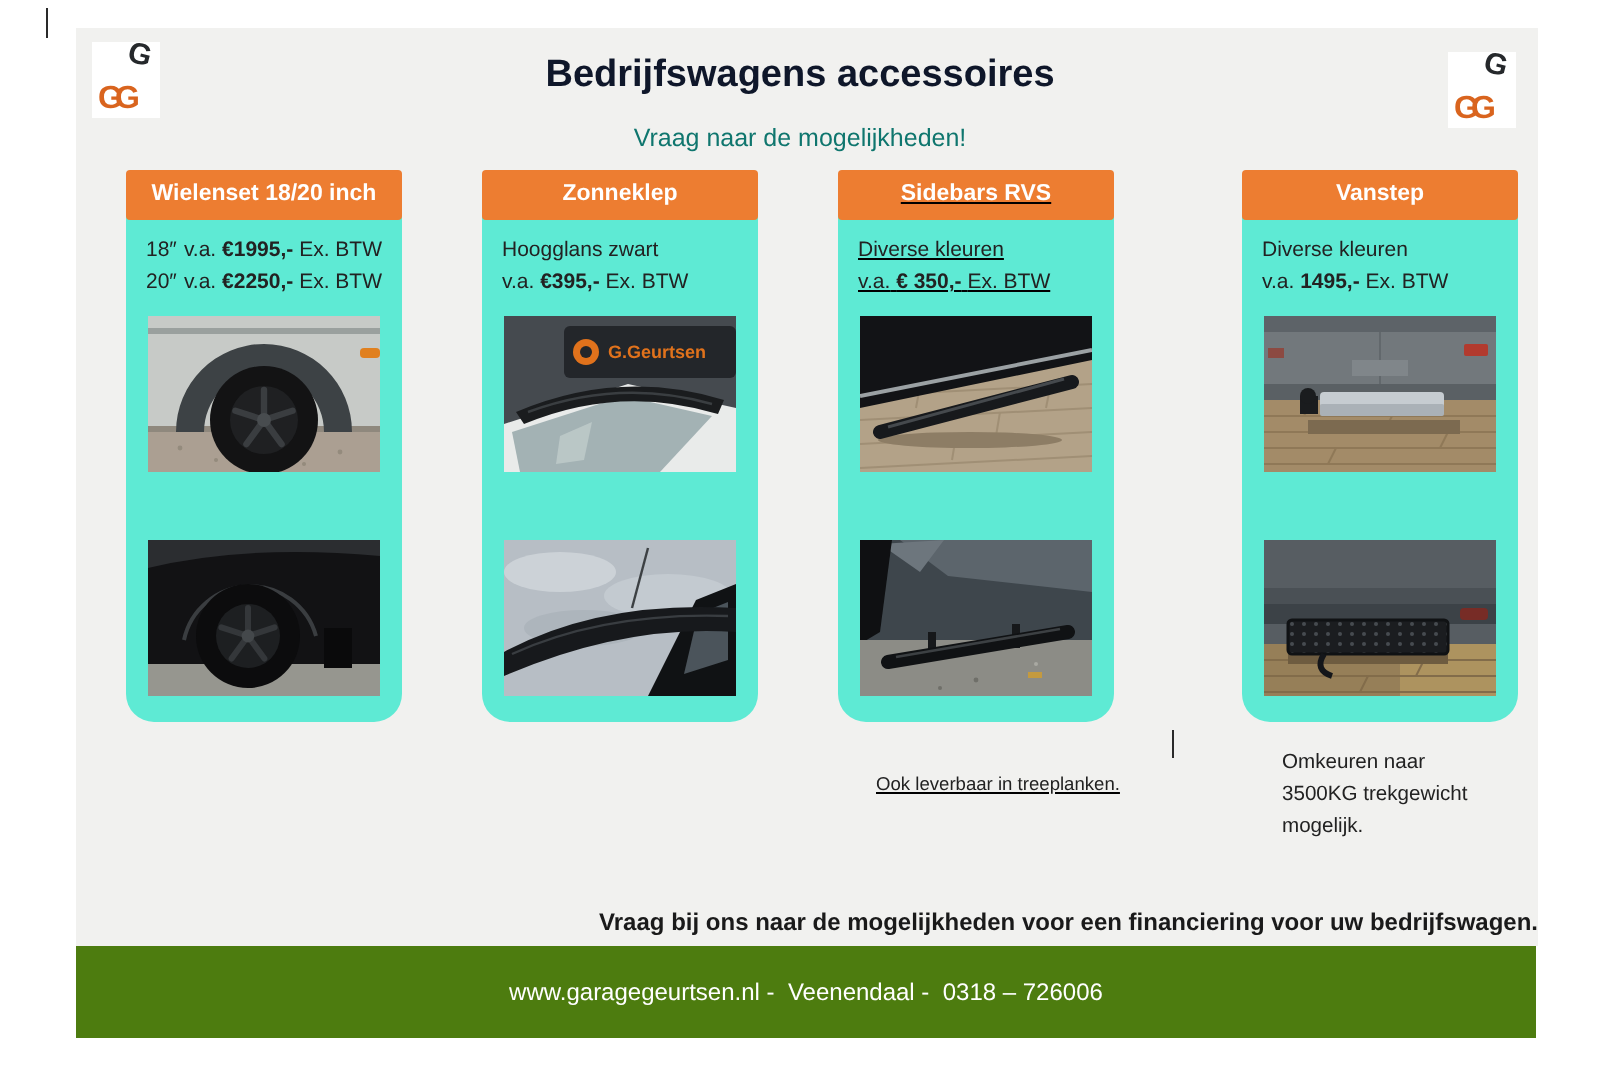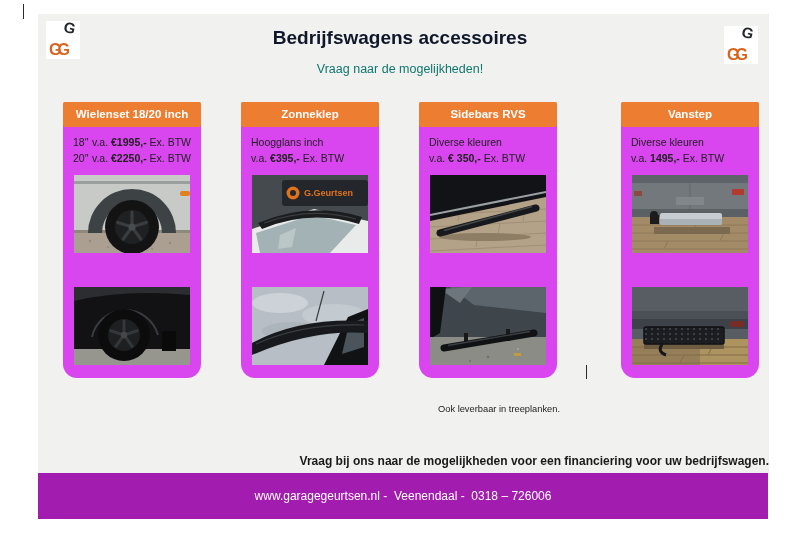--- a/index.html
+++ b/index.html
@@ -16,41 +16,41 @@
   .logo .logo-top{position:absolute;right:4px;top:-2px;color:#25282b;font-weight:bold;
         font-size:15px;transform:rotate(14deg);}
   .logo .logo-bottom{position:absolute;left:3px;bottom:0;color:#D9641E;font-weight:bold;
         font-size:16px;letter-spacing:-4px;text-align:center;}
 
   .title{position:absolute;left:0;right:0;top:27px;text-align:center;
         font-size:19px;font-weight:bold;color:#0f172a;}
   .subtitle{position:absolute;left:0;right:0;top:62px;text-align:center;
         font-size:12.5px;color:#0f766e;}
 
-  .card{position:absolute;top:102px;width:138px;height:276px;background:#d946ef;
+  .card{position:absolute;top:85px;width:138px;height:276px;background:#5eead4;
         border-radius:3px 3px 14px 14px;}
-  .card-1{left:63px;}.card-2{left:241px;}.card-3{left:419px;}.card-4{left:597px;margin-left:24px;}
+  .card-1{left:63px;}.card-2{left:241px;}.card-3{left:419px;text-decoration:underline;}.card-4{left:597px;margin-left:24px;}
   .card-header{height:25px;background:#ED7D31;color:#ffffff;font-weight:bold;
         font-size:11.5px;text-align:center;line-height:25px;border-radius:2px;white-space:nowrap;}
   .card-body{padding:7px 10px 0;}
   .row{display:flex;font-size:10.5px;color:#222;line-height:16px;white-space:nowrap;}
   .row .size{width:27px;}
   .desc{font-size:10.5px;color:#222;line-height:16px;}
   .price-line{font-size:10.5px;color:#222;line-height:16px;white-space:nowrap;}
   b{font-weight:bold;}
   .photo{width:116px;height:78px;margin:0 auto;overflow:hidden;}
   .photo svg{display:block;width:116px;height:78px;}
   .photo-1{margin-top:9px;}
   .photo-2{margin-top:34px;}
   .caption{margin-top:26px;padding:0 10px;font-size:10.3px;color:#222;line-height:16px;}
   .caption-nowrap{white-space:nowrap;font-size:9.3px;padding:0 9px;margin-top:36px;}
 
   .financing{position:absolute;left:38px;width:731px;top:454px;text-align:right;
         font-weight:bold;font-size:12px;color:#1a1a1a;}
-  .footer-bar{position:absolute;left:38px;top:473px;width:730px;height:46px;background:#a21caf;
+  .footer-bar{position:absolute;left:38px;top:473px;width:730px;height:46px;background:#4d7c0f;
         display:flex;align-items:center;justify-content:center;}
   .footer-bar span{color:#ffffff;font-size:12px;white-space:pre;}
 </style>
 </head>
 <body>
 
 <div class="page">
   <div class="content-bg"></div>
   <div class="cursor cursor-1"></div>
   <div class="cursor cursor-2"></div>
@@ -120,21 +120,21 @@
           </g>
           <circle cx="50" cy="48" r="3.2" fill="#44484b"></circle>
         </svg>
       </div>
     </div>
   </div>
 
   <div class="card card-2">
     <div class="card-header">Zonneklep</div>
     <div class="card-body">
-      <div class="desc">Hoogglans inch</div>
+      <div class="desc">Hoogglans zwart</div>
       <div class="price-line"><span>v.a.</span> <b>€395,-</b> <span>Ex. BTW</span></div>
       <div class="photo photo-1">
         <svg viewBox="0 0 116 78">
           <rect width="116" height="78" fill="#454a4f"></rect>
           <rect x="30" y="5" width="86" height="26" rx="3" fill="#23262a"></rect>
           <circle cx="41" cy="18" r="6.5" fill="#e0721c"></circle>
           <circle cx="41" cy="18" r="3" fill="#23262a"></circle>
           <text x="52" y="21" font-size="9" font-weight="bold" fill="#e0721c" font-family="Liberation Sans, sans-serif">G.Geurtsen</text>
           <path d="M0 54 L62 34 L116 46 L116 78 L0 78 Z" fill="#e9ebea"></path>
           <path d="M4 58 L60 40 L104 50 L78 78 L8 78 Z" fill="#a3b2b4"></path>
@@ -259,20 +259,21 @@
             <line x1="30" y1="52" x2="26" y2="60"></line>
               <line x1="80" y1="60" x2="76" y2="68"></line>
             <line x1="52" y1="68" x2="48" y2="76"></line>
           </g>
           <rect x="12" y="57" width="80" height="5" fill="#6e5c40"></rect>
           <rect x="12" y="40" width="80" height="17" rx="2" fill="url(#stepdots)"></rect>
           <rect x="12" y="40" width="80" height="17" rx="2" fill="none" stroke="#101214" stroke-width="1.5"></rect>
           <path d="M30 57 q-5 8 4 11" stroke="#14161a" stroke-width="3" fill="none"></path>
         </svg>
       </div>
+      <div class="caption">Omkeuren naar 3500KG trekgewicht mogelijk.</div>
     </div>
   </div>
 
   <div class="financing">Vraag bij ons naar de mogelijkheden voor een financiering voor uw bedrijfswagen.</div>
 
   <div class="footer-bar">
     <span>www.garagegeurtsen.nl -  Veenendaal -  0318 – 726006</span>
   </div>
 </div>
 

